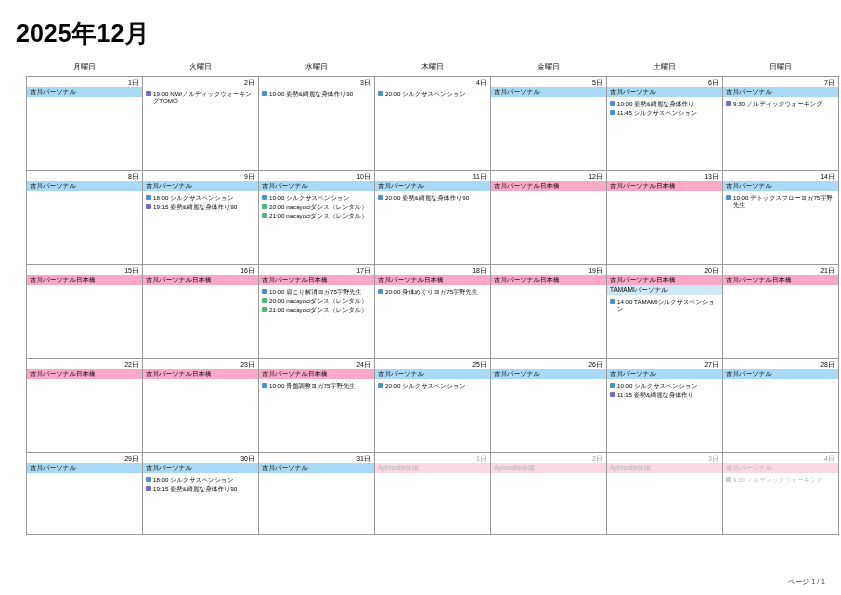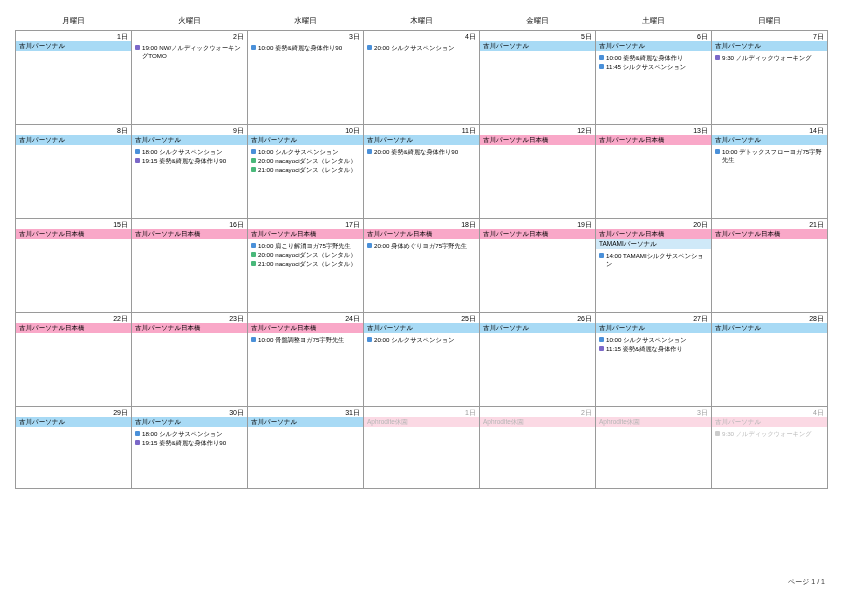--- a/index.html
+++ b/index.html
@@ -22,21 +22,21 @@
     font-size: 25px;
     font-weight: bold;
     letter-spacing: 0px;
     margin: 4px 0 14px 2px;
     line-height: 1.1;
   }
   table.cal {
     width: 812px;
     border-collapse: collapse;
     table-layout: fixed;
-    margin-left: 1px;
+    margin-left: 12px;
   }
   table.cal col { width: 116px; }
   thead th {
     font-size: 7.5px;
     font-weight: normal;
     color: #000;
     text-align: center;
     padding: 0 0 4px 0;
     border: none;
   }
@@ -91,20 +91,21 @@
     right: 16px;
     bottom: 8px;
     font-size: 7px;
     color: #333;
   }
 </style>
 </head>
 <body>
 
 <div class="page">
+  <div class="title">2025年12月</div>
 
   <table class="cal">
     <colgroup>
       <col>
         <col>
         <col>
         <col>
         <col>
         <col>
         <col>

